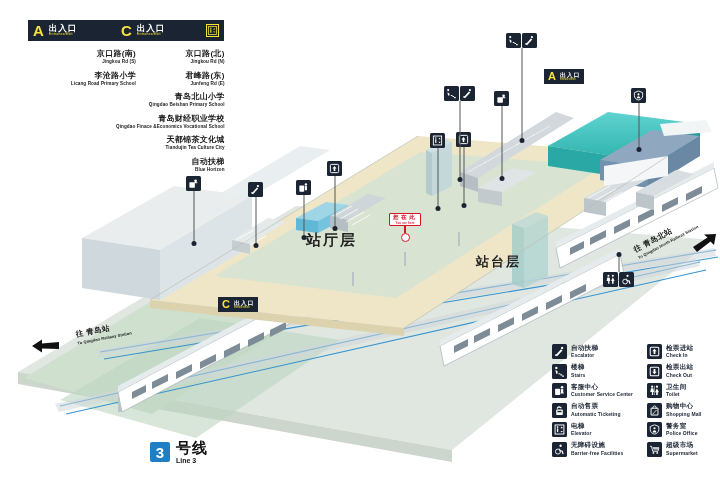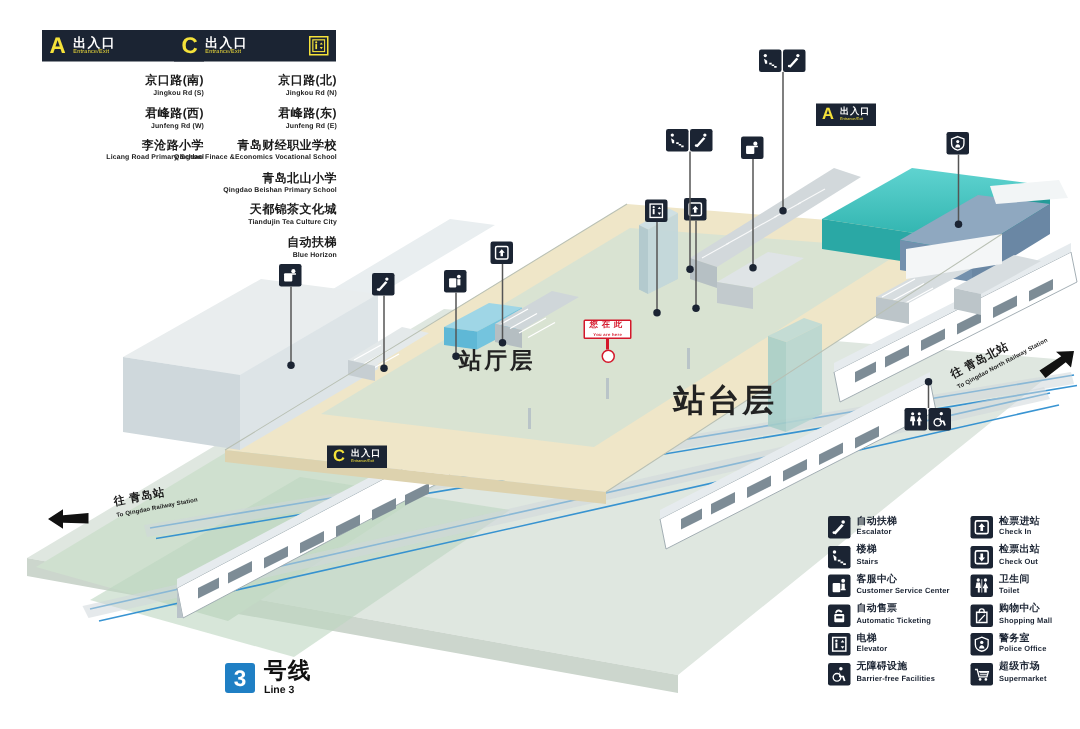--- a/index.html
+++ b/index.html
@@ -35,21 +35,21 @@
   .exit-item{margin-bottom:7px;line-height:1;text-align:right;}
   .exit-item .cn{font-size:8px;color:#1a1a1a;font-weight:bold;letter-spacing:.3px;display:block;}
   .exit-item .en{font-size:4.6px;color:#1a1a1a;font-weight:bold;display:block;margin-top:2px;letter-spacing:.1px;}
 
   
   #map{position:absolute;left:0;top:0;width:720px;height:486px;pointer-events:none;}
 
   
   .map-label{position:absolute;font-weight:bold;color:#222;white-space:nowrap;}
   #lbl-hall{left:258px;top:231px;font-size:15px;letter-spacing:2px;padding-left:48px;}
-  #lbl-platform{left:449px;top:253px;font-size:21px;letter-spacing:2px;}
+  #lbl-platform{left:476px;top:253px;font-size:13px;letter-spacing:2px;}
 
   
   #yah{position:absolute;left:389px;top:213px;}
   #yah .box{
     border:1.4px solid #d4172a;background:#fff;color:#d4172a;
     padding:1px 3px;border-radius:1px;text-align:center;line-height:1;
   }
   #yah .box .cn{font-size:5.6px;font-weight:bold;letter-spacing:2.5px;display:block;}
   #yah .box .en{font-size:2.8px;font-weight:bold;letter-spacing:.2px;display:block;margin-top:1px;}
   #yah .stem{width:1.4px;height:7px;background:#d4172a;margin:0 auto;}
@@ -344,24 +344,20 @@
           <path d="M11 12 L9.2 9.6 H12.8 Z" fill="#f5e23a"></path>
         </svg>
       </span>
     </div>
     <div class="exit-list">
       <div class="exit-item">
         <span class="cn">京口路(南)</span>
         <span class="en">Jingkou Rd (S)</span>
       </div>
       <div class="exit-item">
-        <span class="cn">君峰路(西)</span>
-        <span class="en">Junfeng Rd (W)</span>
-      </div>
-      <div class="exit-item">
         <span class="cn">李沧路小学</span>
         <span class="en">Licang Road Primary School</span>
       </div>
     </div>
   </div>
 
   <div class="exit-panel" id="exit-panel-c" style="left:116px;top:20px;">
     <div class="exit-head">
       <span class="exit-letter">C</span>
       <span class="exit-words">
@@ -381,26 +377,26 @@
     <div class="exit-list">
       <div class="exit-item">
         <span class="cn">京口路(北)</span>
         <span class="en">Jingkou Rd (N)</span>
       </div>
       <div class="exit-item">
         <span class="cn">君峰路(东)</span>
         <span class="en">Junfeng Rd (E)</span>
       </div>
       <div class="exit-item">
+        <span class="cn">青岛北山小学</span>
+        <span class="en">Qingdao Beishan Primary School</span>
+      </div>
+      <div class="exit-item">
         <span class="cn">青岛财经职业学校</span>
         <span class="en">Qingdao Finace &amp;Economics Vocational School</span>
-      </div>
-      <div class="exit-item">
-        <span class="cn">青岛北山小学</span>
-        <span class="en">Qingdao Beishan Primary School</span>
       </div>
       <div class="exit-item">
         <span class="cn">天都锦茶文化城</span>
         <span class="en">Tiandujin Tea Culture City</span>
       </div>
       <div class="exit-item">
         <span class="cn">自动扶梯</span>
         <span class="en">Blue Horizon</span>
       </div>
     </div>

